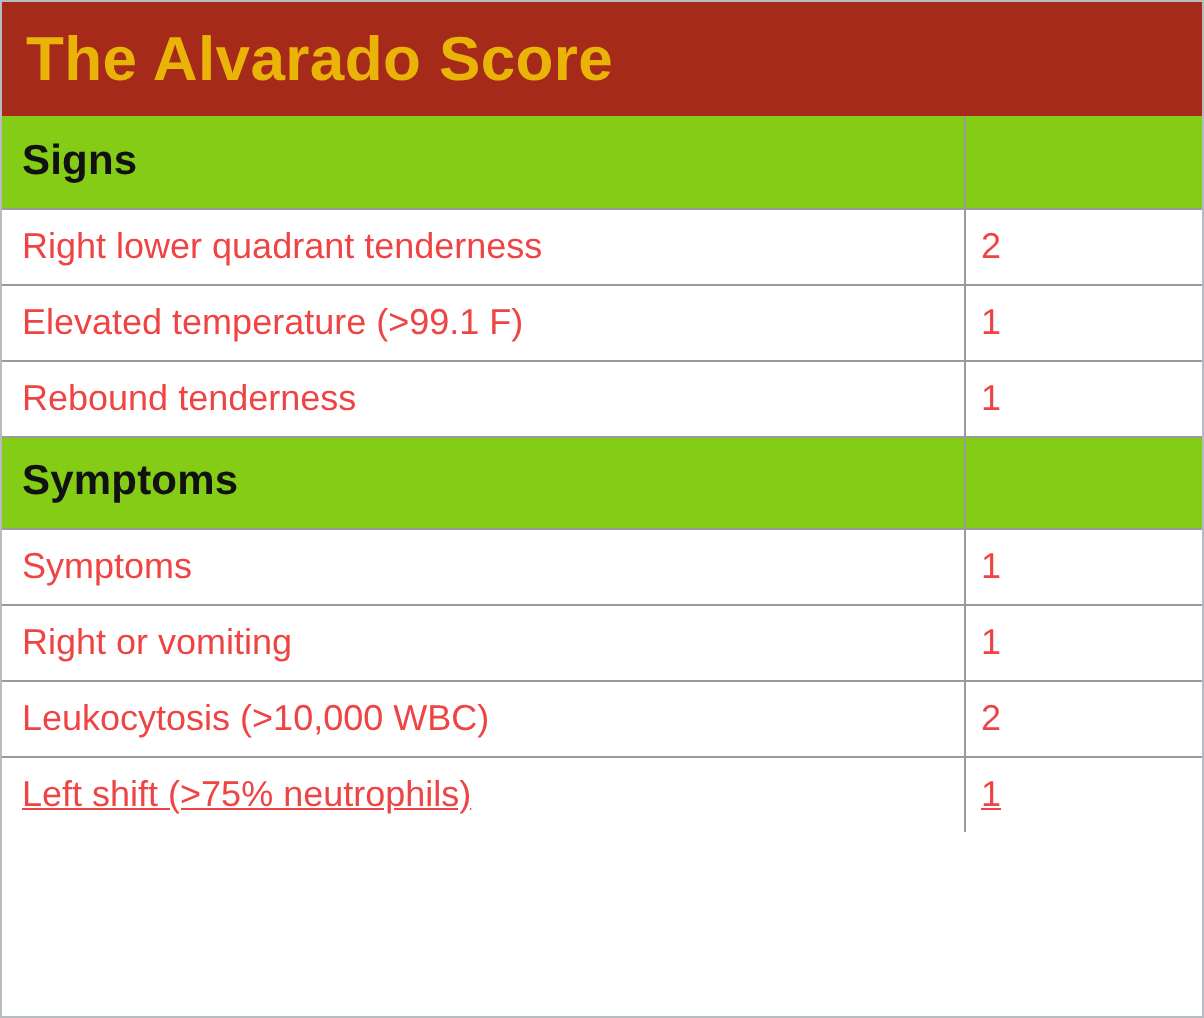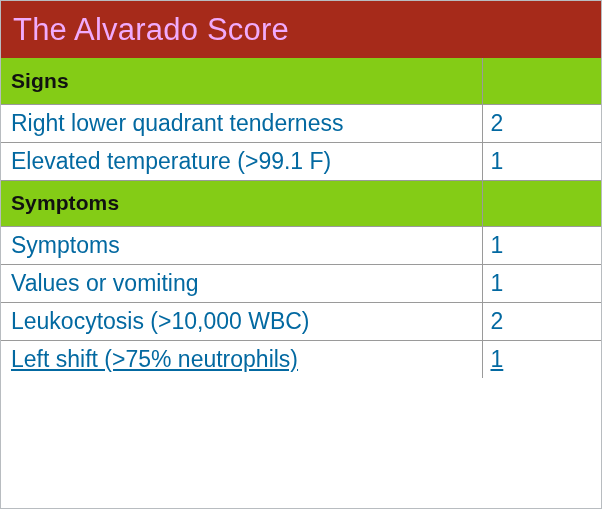--- a/index.html
+++ b/index.html
@@ -27,23 +27,23 @@
   
   .title-band {
     height: 57px;
     background: #a62a1a;
     display: flex;
     align-items: center;
     padding: 0 12px;
     box-sizing: border-box;
   }
   .title-text {
-    color: #f0abfc;
+    color: #eab308;
     font-size: 31px;
-    font-weight: normal;
+    font-weight: bold;
     letter-spacing: 0.2px;
     line-height: 1;
     white-space: nowrap;
     text-align: right;
   }
 
   
   .score-table {
     width: 100%;
     border-collapse: collapse;
@@ -57,23 +57,23 @@
     height: 46px;
     font-size: 21px;
     font-weight: bold;
     color: #111111;
     letter-spacing: 0.1px;
   }
 
   .score-table tr.item-row > td {
     background: #ffffff;
     height: 38px;
-    font-size: 23px;
+    font-size: 18px;
     font-weight: normal;
-    color: #0369a1;
+    color: #ef4444;
   }
 
   .score-table td {
     border-bottom: 1px solid #9a9a9a;
     vertical-align: middle;
     box-sizing: border-box;
     overflow: hidden;
     white-space: nowrap;
   }
   .score-table td.cell-label {
@@ -109,31 +109,35 @@
         <td class="cell-points"></td>
       </tr>
       <tr class="item-row">
         <td class="cell-label">Right lower quadrant tenderness</td>
         <td class="cell-points">2</td>
       </tr>
       <tr class="item-row">
         <td class="cell-label">Elevated temperature (&gt;99.1 F)</td>
         <td class="cell-points">1</td>
       </tr>
+      <tr class="item-row">
+        <td class="cell-label">Rebound tenderness</td>
+        <td class="cell-points">1</td>
+      </tr>
 
       <tr class="section-row">
         <td class="cell-label">Symptoms</td>
         <td class="cell-points"></td>
       </tr>
       <tr class="item-row">
         <td class="cell-label">Symptoms</td>
         <td class="cell-points">1</td>
       </tr>
       <tr class="item-row">
-        <td class="cell-label">Values or vomiting</td>
+        <td class="cell-label">Right or vomiting</td>
         <td class="cell-points">1</td>
       </tr>
 
       <tr class="item-row">
         <td class="cell-label">Leukocytosis (&gt;10,000 WBC)</td>
         <td class="cell-points">2</td>
       </tr>
       <tr class="item-row">
         <td class="cell-label">Left shift (&gt;75% neutrophils)</td>
         <td class="cell-points">1</td>

